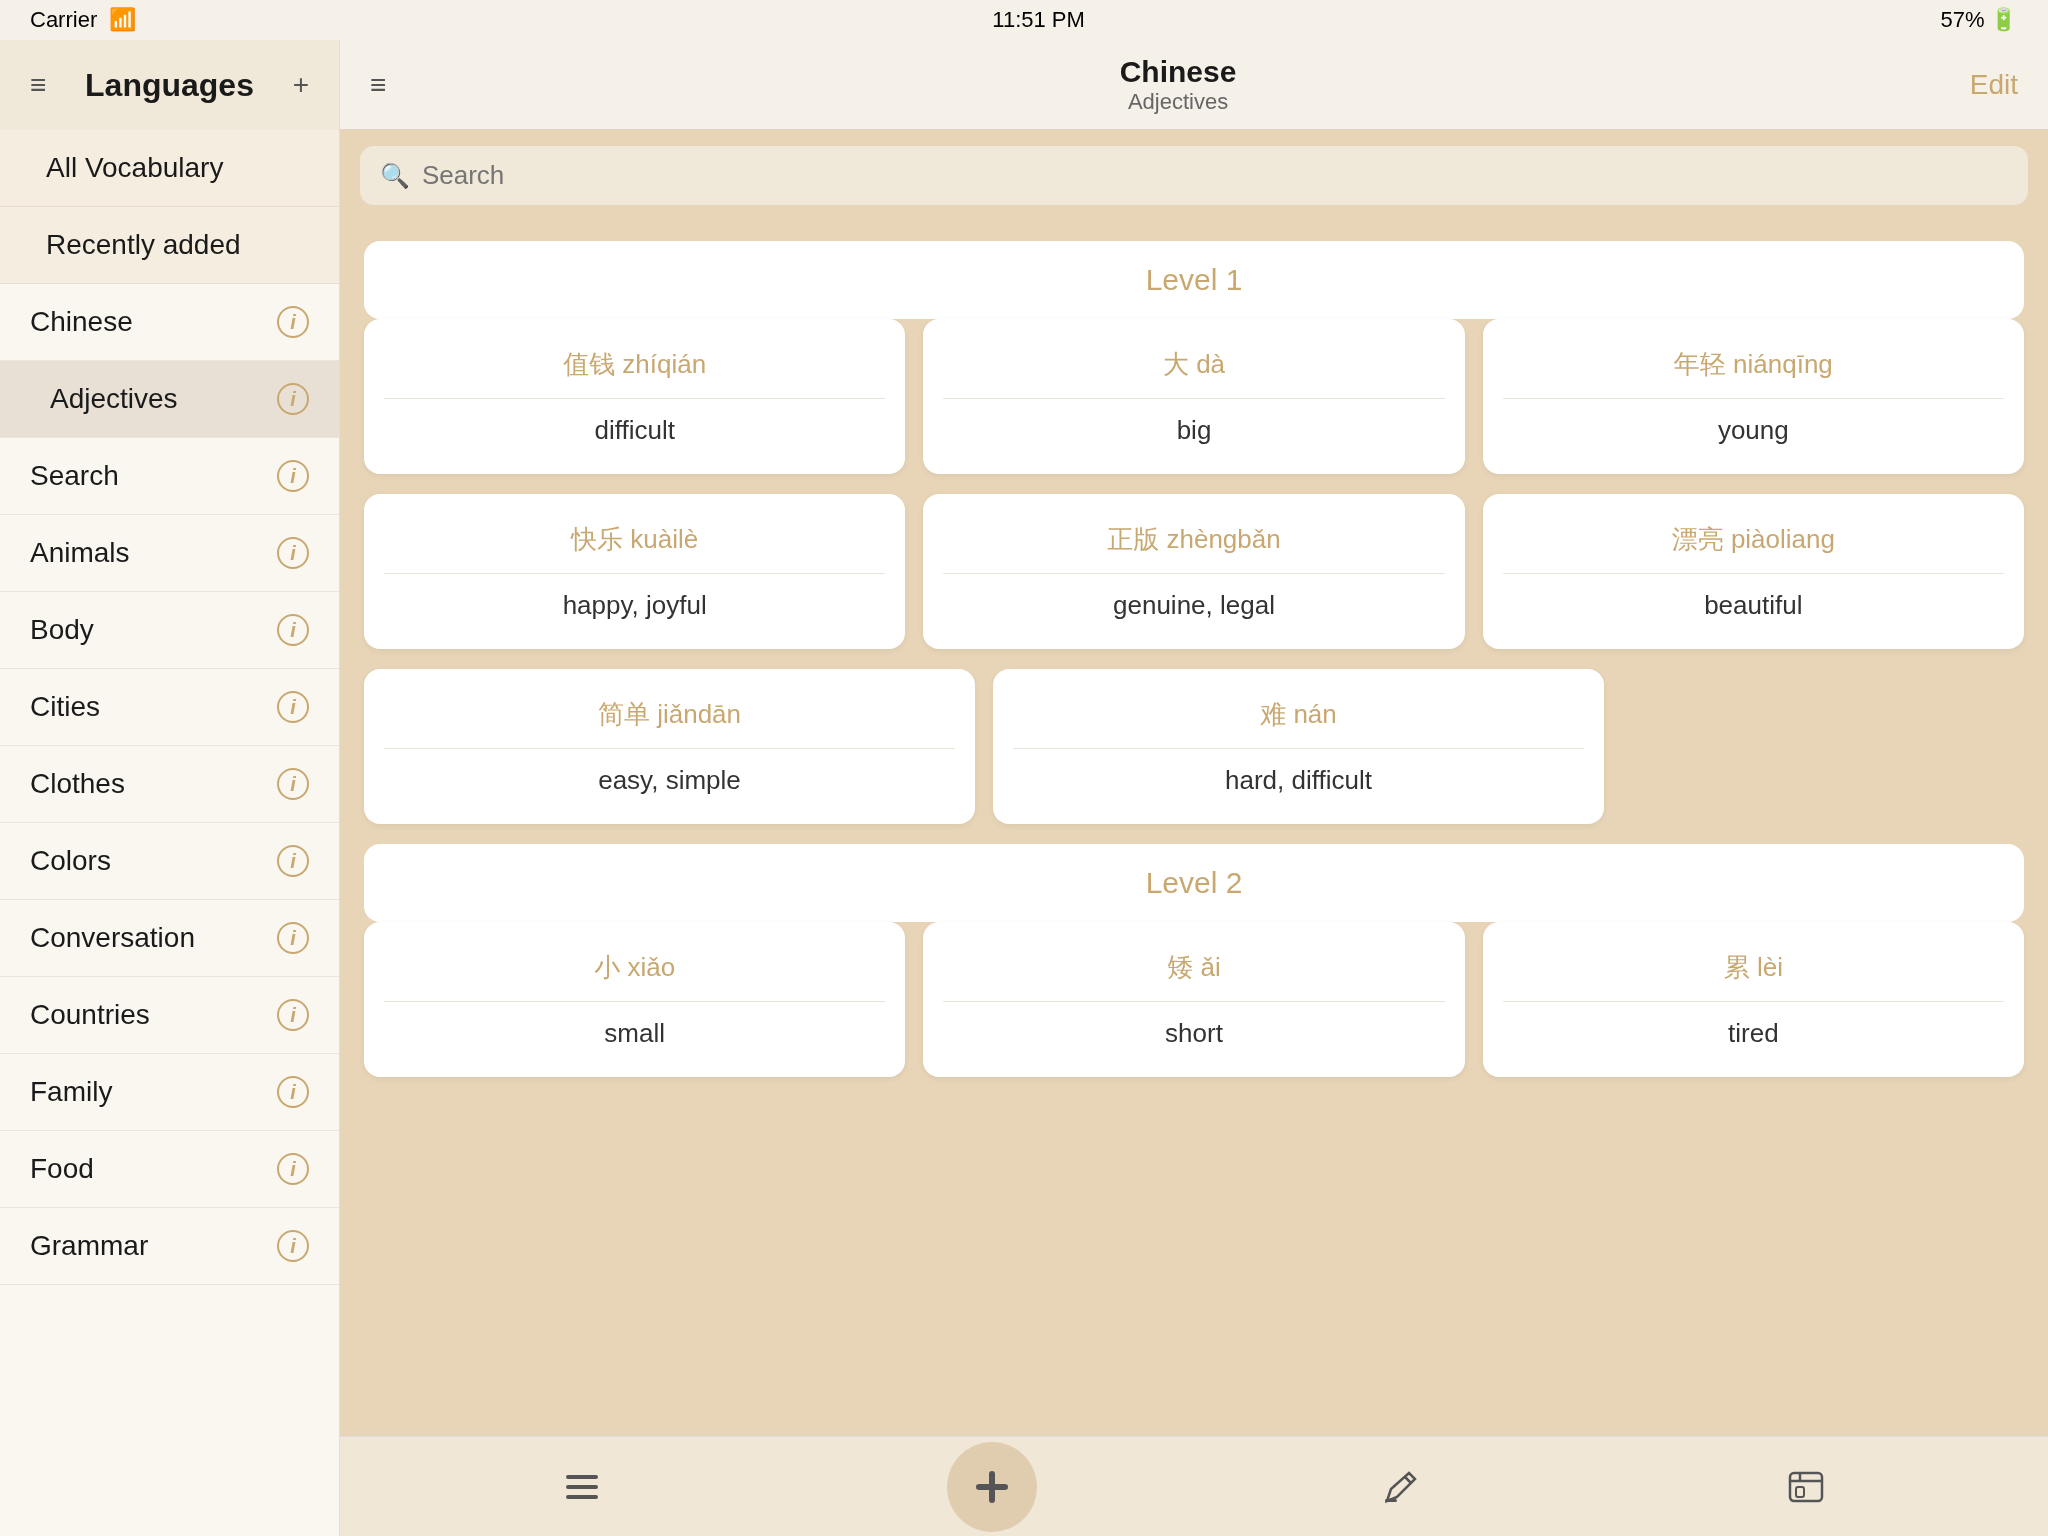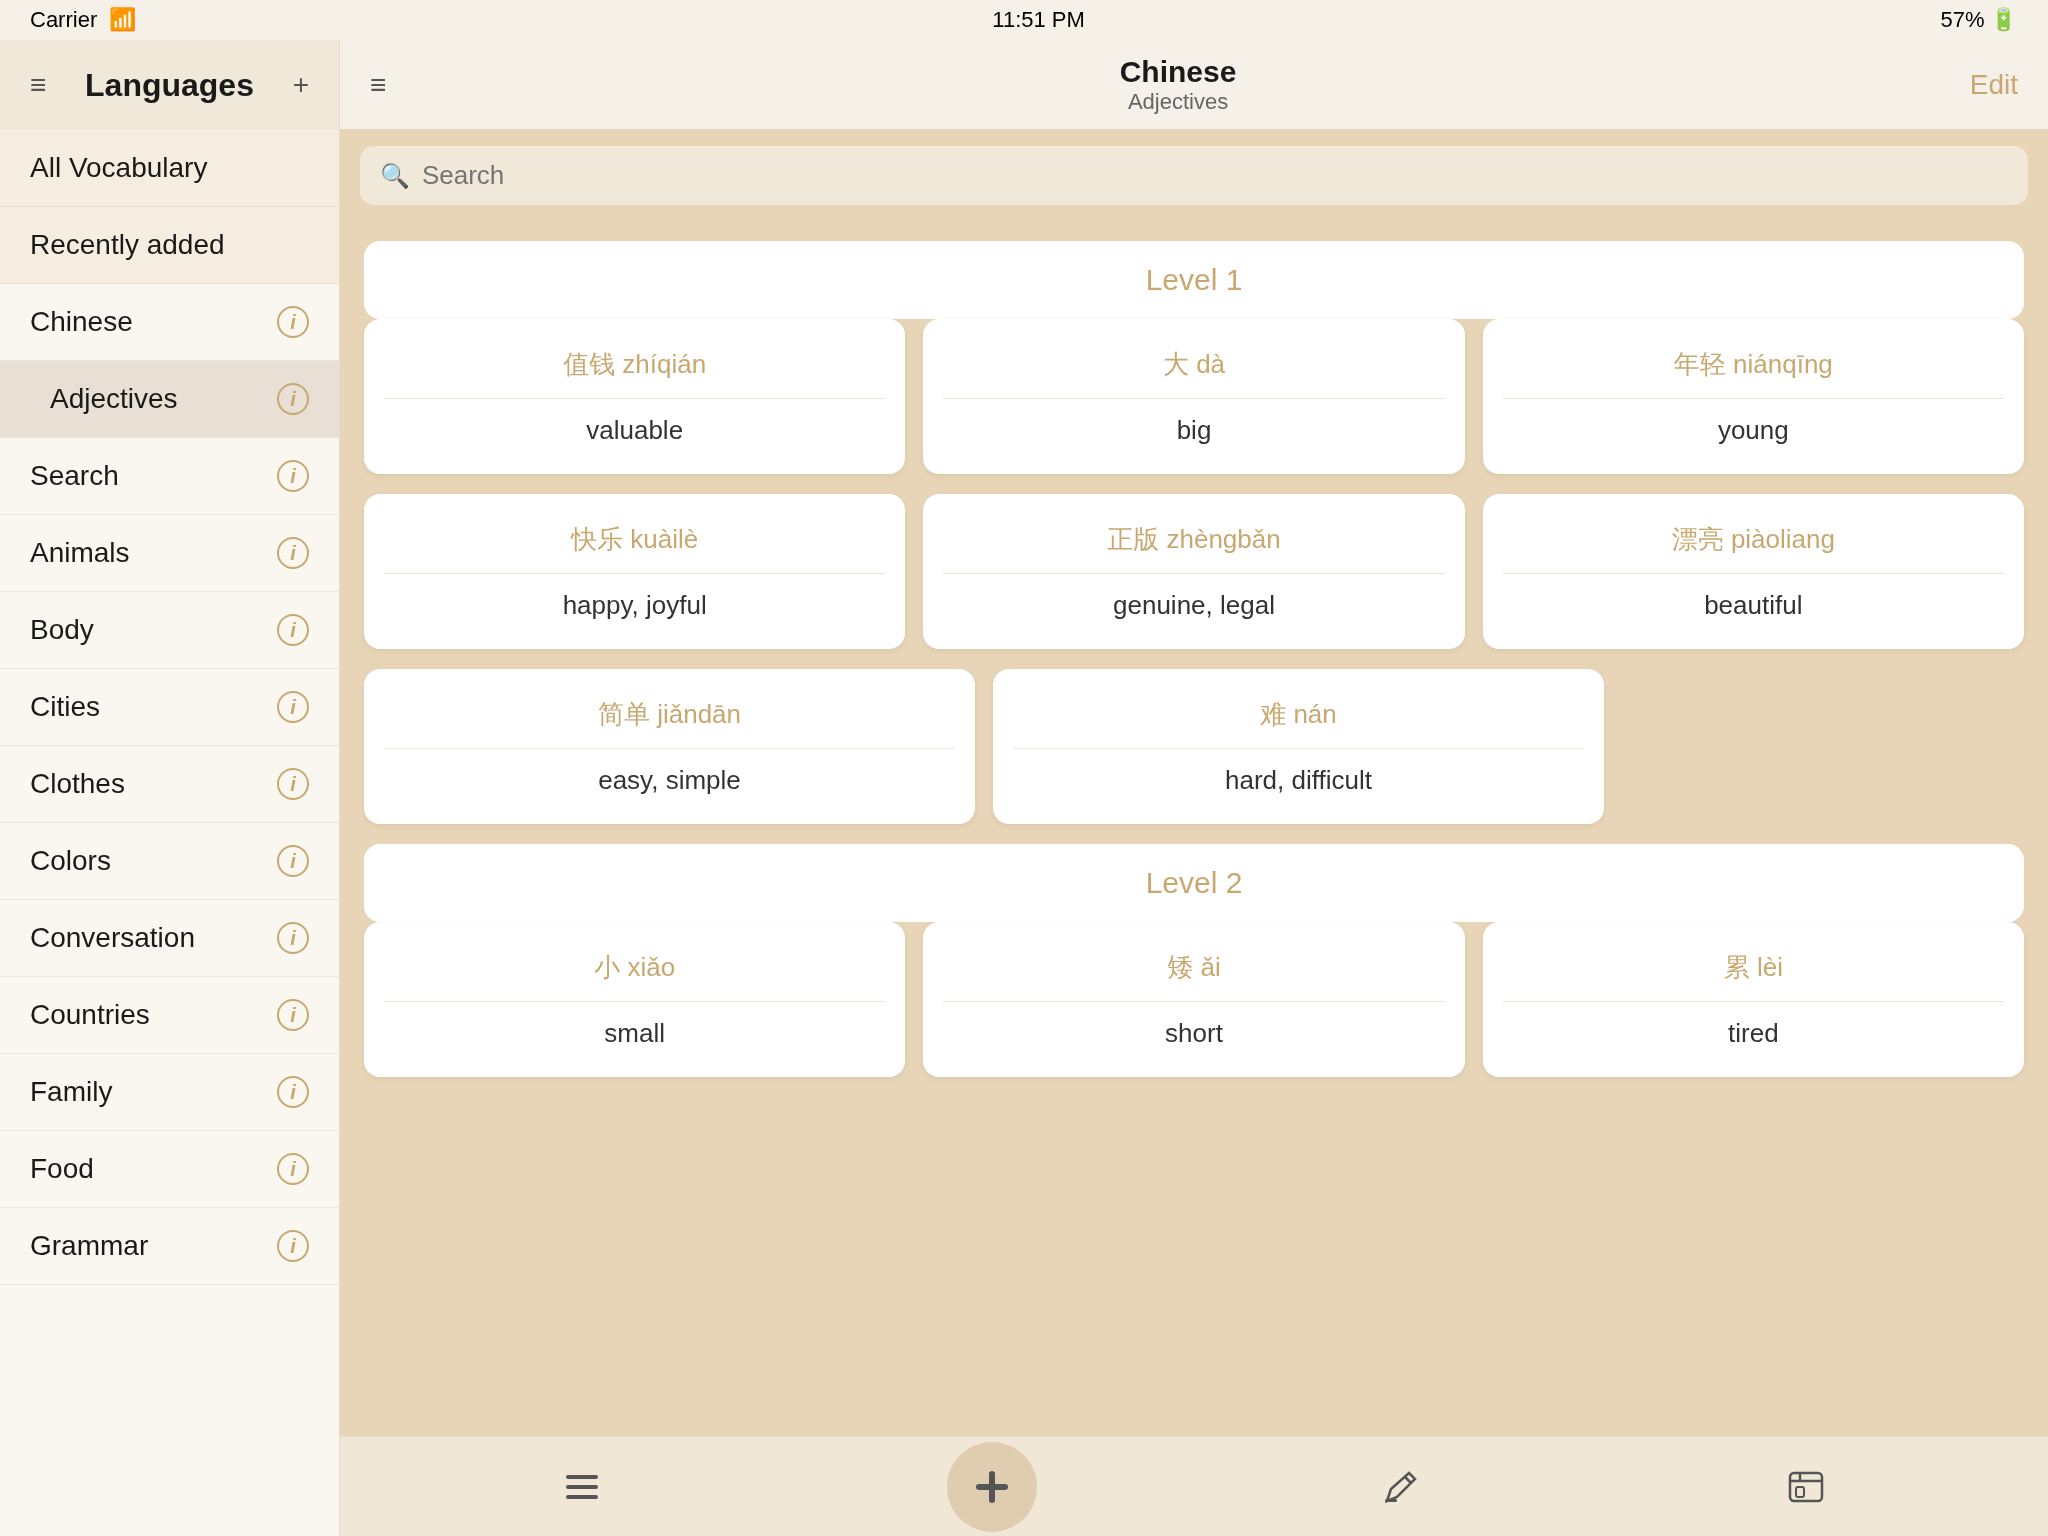--- a/index.html
+++ b/index.html
@@ -59,21 +59,21 @@
     .hamburger-icon, .plus-icon {
       font-size: 28px;
       color: #555;
       cursor: pointer;
     }
     .sidebar-special-items {
       background: #f5ede0;
       border-bottom: 1px solid #e8ddd0;
     }
     .sidebar-special-item {
-      padding: 22px 30px;
+      padding: 22px 46px;
       font-size: 28px;
       color: #1a1a1a;
       border-bottom: 1px solid #e8ddd0;
       cursor: pointer;
     }
     .sidebar-special-item:last-child { border-bottom: none; }
 
     .sidebar-list {
       flex: 1;
       overflow-y: auto;
@@ -373,21 +373,21 @@
       </div>
     </div>
 
     <div class="cards-area">
 
       <div class="level-header">Level 1</div>
 
       <div class="cards-grid">
         <div class="vocab-card">
           <div class="card-chinese">值钱 zhíqián</div>
-          <div class="card-english">valuable</div>
+          <div class="card-english">difficult</div>
         </div>
         <div class="vocab-card">
           <div class="card-chinese">大 dà</div>
           <div class="card-english">big</div>
         </div>
         <div class="vocab-card">
           <div class="card-chinese">年轻 niánqīng</div>
           <div class="card-english">young</div>
         </div>
       </div>

